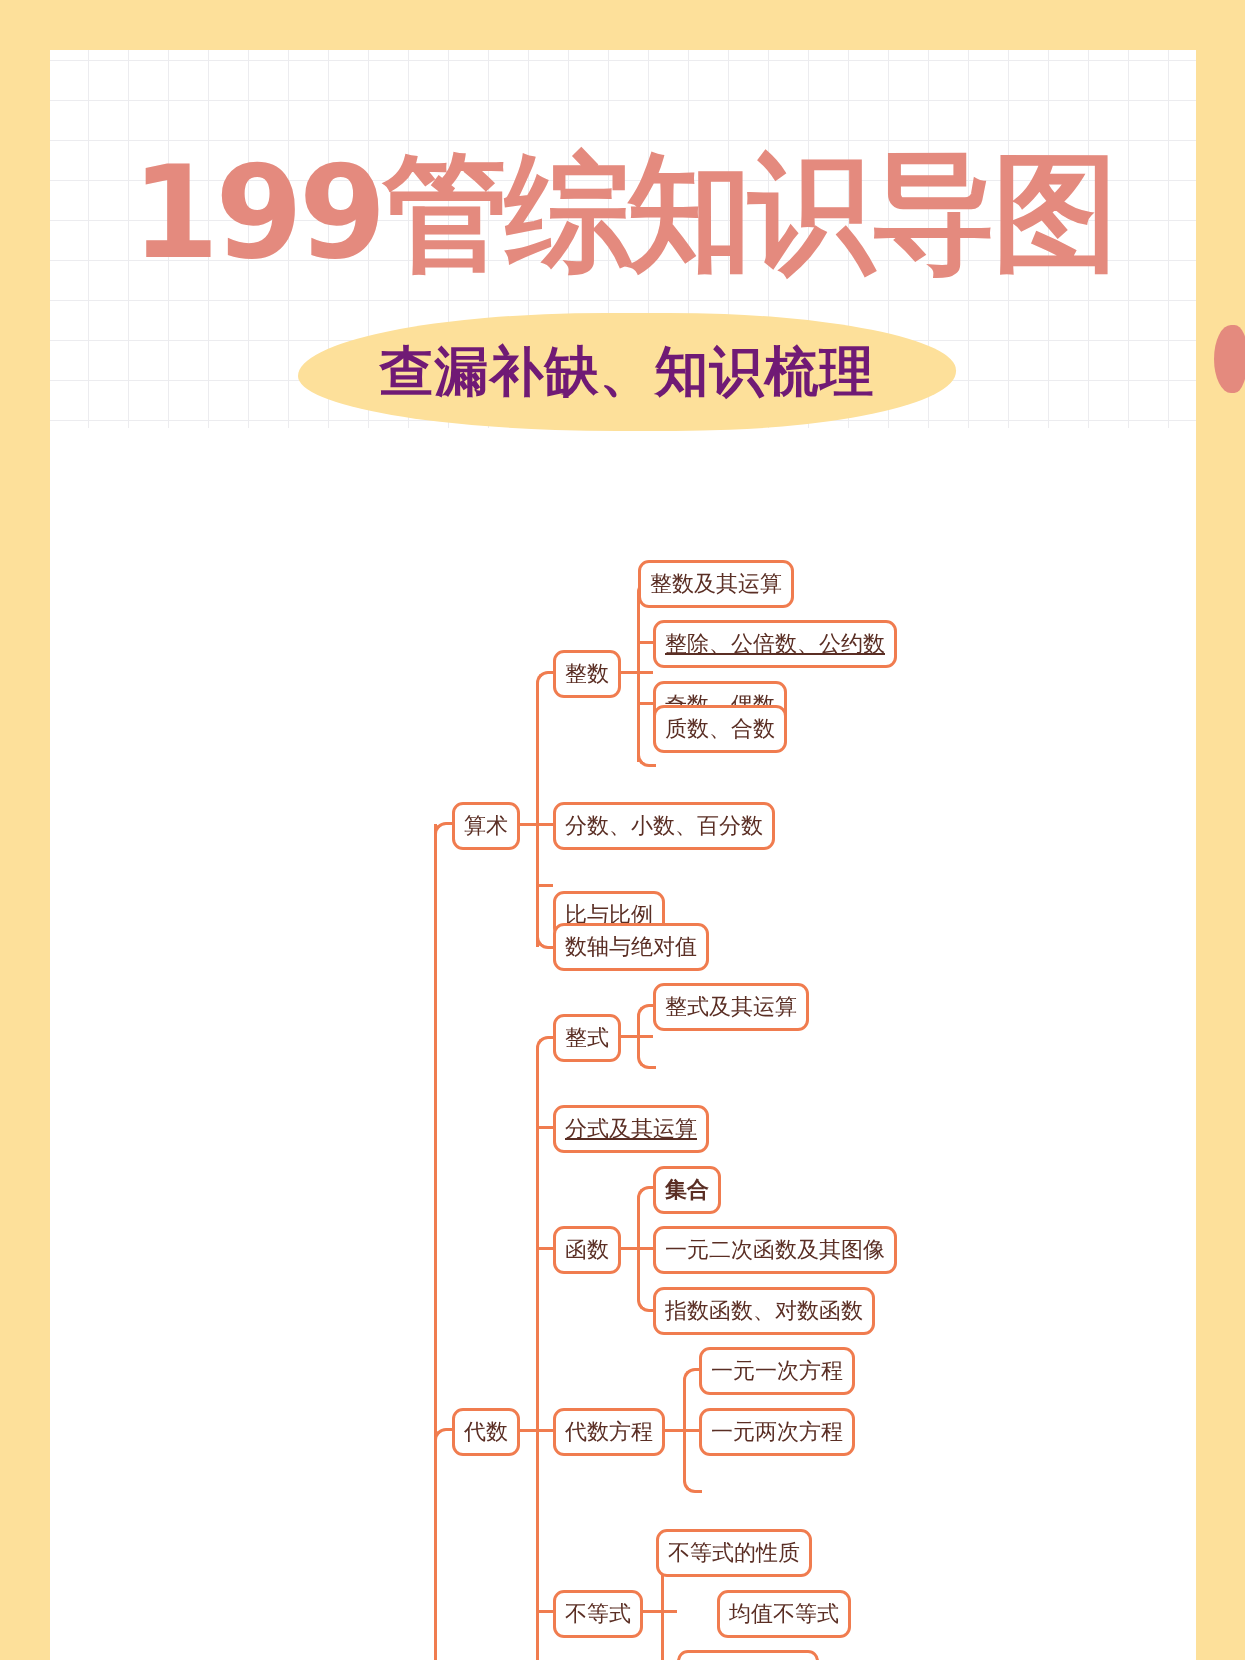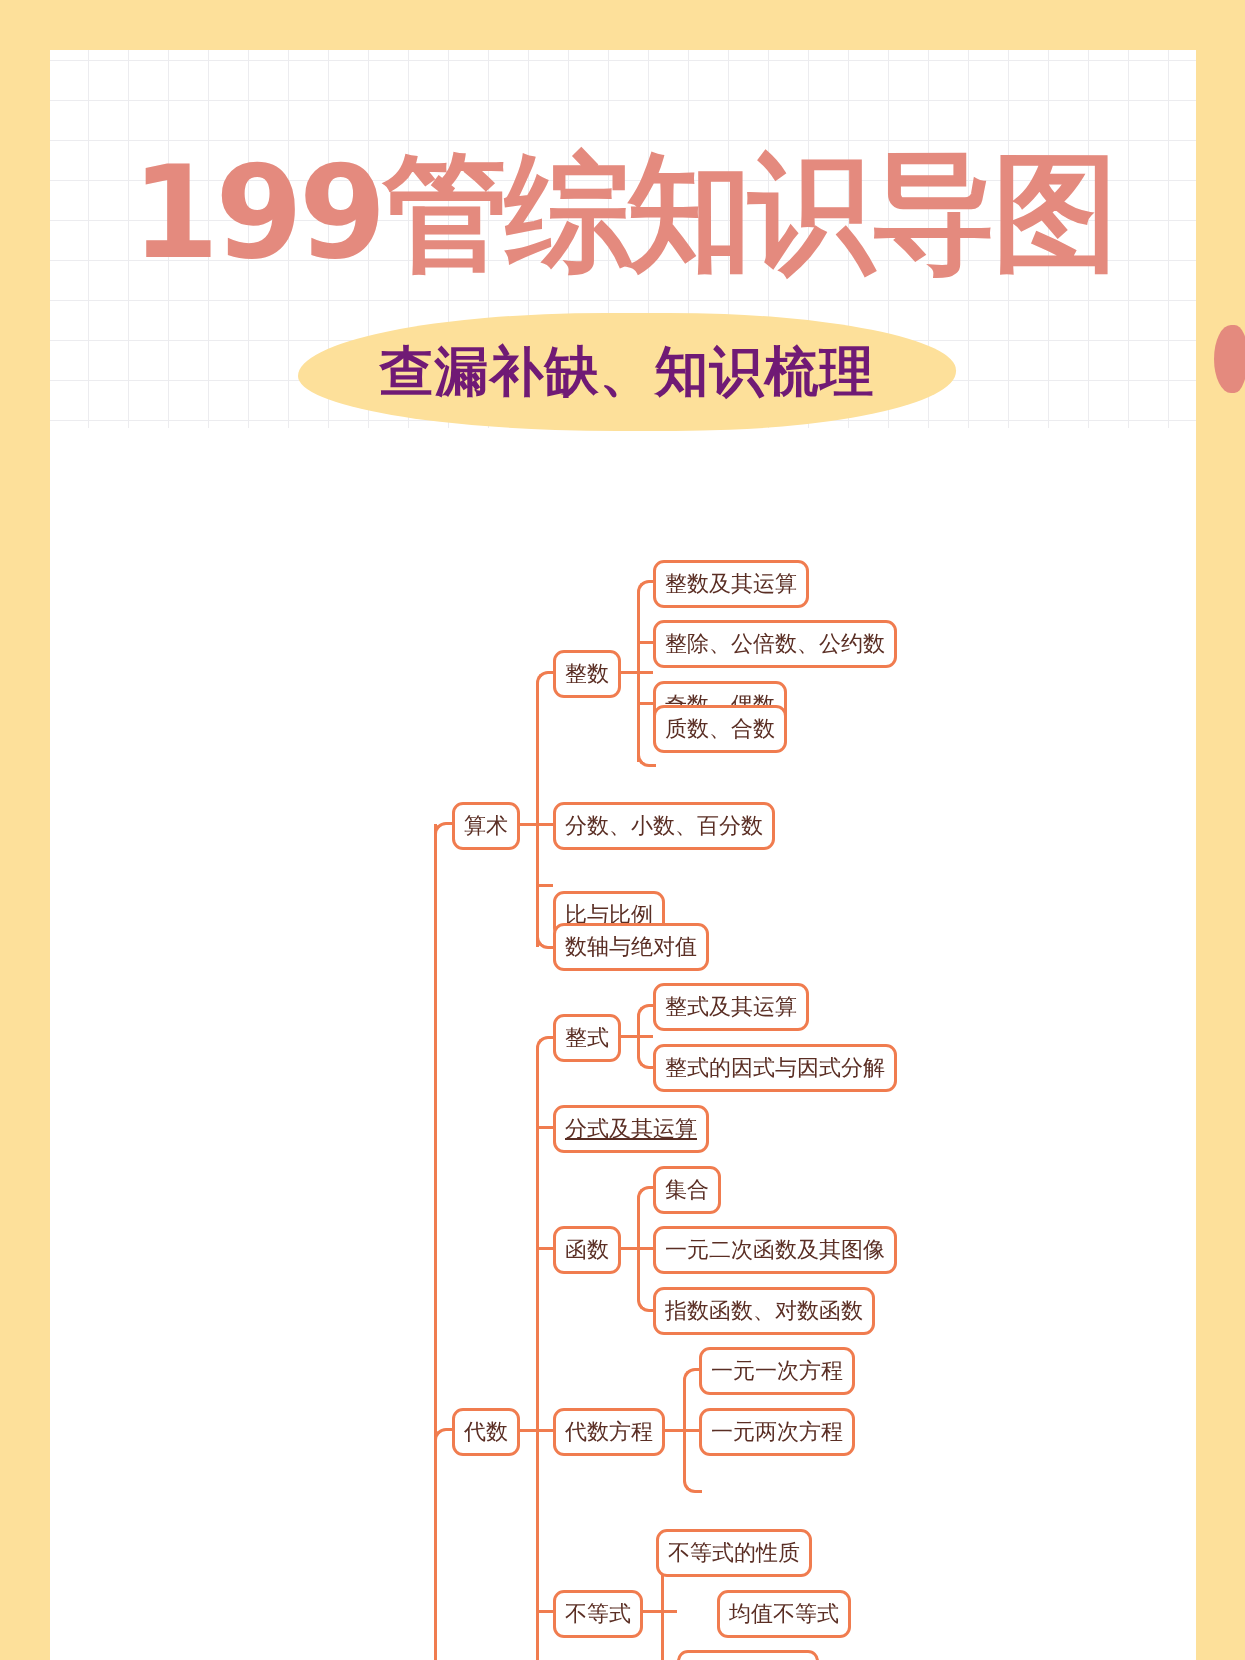--- a/index.html
+++ b/index.html
@@ -53,22 +53,22 @@
   <div class="line" style="left:536px;top:884px;width:17px;height:3px;"></div>
 
   <div class="node" style="left:553px;top:650px;">整数</div>
   <div class="line" style="left:619px;top:671px;width:34px;height:3px;"></div>
   <div class="line" style="left:637px;top:594px;width:3px;height:168px;"></div>
   <div class="corner up" style="left:637px;top:580px;width:16px;height:14px;"></div>
   <div class="corner down" style="left:637px;top:750px;width:16px;height:14px;"></div>
   <div class="line" style="left:637px;top:641px;width:16px;height:3px;"></div>
   <div class="line" style="left:637px;top:702px;width:16px;height:3px;"></div>
 
-  <div class="node" style="left:653px;top:560px;">整数及其运算</div>
-  <div class="node" style="left:653px;top:620px;">整除、公倍数、公约数</div>
+  <div class="node" style="left:638px;top:560px;">整数及其运算</div>
+  <div class="node" style="left:653px;top:620px;text-decoration:underline;">整除、公倍数、公约数</div>
   <div class="node" style="left:653px;top:681px;">奇数、偶数</div>
   <div class="node" style="left:653px;top:705px;">质数、合数</div>
 
   <div class="node" style="left:553px;top:802px;">分数、小数、百分数</div>
   <div class="node" style="left:553px;top:863px;margin-top:28px;">比与比例</div>
   <div class="node" style="left:553px;top:923px;">数轴与绝对值</div>
 
   <div class="node" style="left:452px;top:1408px;">代数</div>
   <div class="line" style="left:519px;top:1429px;width:34px;height:3px;"></div>
   <div class="line" style="left:536px;top:1050px;width:3px;height:620px;"></div>
@@ -76,30 +76,29 @@
   <div class="line" style="left:536px;top:1126px;width:17px;height:3px;"></div>
   <div class="line" style="left:536px;top:1247px;width:17px;height:3px;"></div>
   <div class="line" style="left:536px;top:1610px;width:17px;height:3px;"></div>
 
   <div class="node" style="left:553px;top:1014px;">整式</div>
   <div class="line" style="left:619px;top:1035px;width:34px;height:3px;"></div>
   <div class="line" style="left:637px;top:1018px;width:3px;height:34px;"></div>
   <div class="corner up" style="left:637px;top:1004px;width:16px;height:14px;"></div>
   <div class="corner down" style="left:637px;top:1052px;width:16px;height:14px;"></div>
   <div class="node" style="left:653px;top:983px;">整式及其运算</div>
-  <div class="node" style="left:653px;top:1044px;">整式的因式与因式分解</div>
 
   <div class="node" style="left:553px;top:1105px;text-decoration:underline;">分式及其运算</div>
 
   <div class="node" style="left:553px;top:1226px;">函数</div>
   <div class="line" style="left:619px;top:1247px;width:34px;height:3px;"></div>
   <div class="line" style="left:637px;top:1200px;width:3px;height:96px;"></div>
   <div class="corner up" style="left:637px;top:1186px;width:16px;height:14px;"></div>
   <div class="corner down" style="left:637px;top:1295px;width:16px;height:14px;"></div>
-  <div class="node" style="left:653px;top:1166px;">集合</div>
+  <div class="node" style="left:653px;top:1166px;font-weight:bold;">集合</div>
   <div class="node" style="left:653px;top:1287px;">指数函数、对数函数</div>
   <div class="node" style="left:653px;top:1226px;">一元二次函数及其图像</div>
 
   <div class="node" style="left:553px;top:1408px;">代数方程</div>
   <div class="line" style="left:665px;top:1429px;width:34px;height:3px;"></div>
   <div class="line" style="left:683px;top:1382px;width:3px;height:96px;"></div>
   <div class="corner up" style="left:683px;top:1368px;width:16px;height:14px;"></div>
   <div class="corner down" style="left:683px;top:1476px;width:16px;height:14px;"></div>
   <div class="node" style="left:699px;top:1347px;">一元一次方程</div>
   <div class="node" style="left:699px;top:1408px;">一元两次方程</div>

